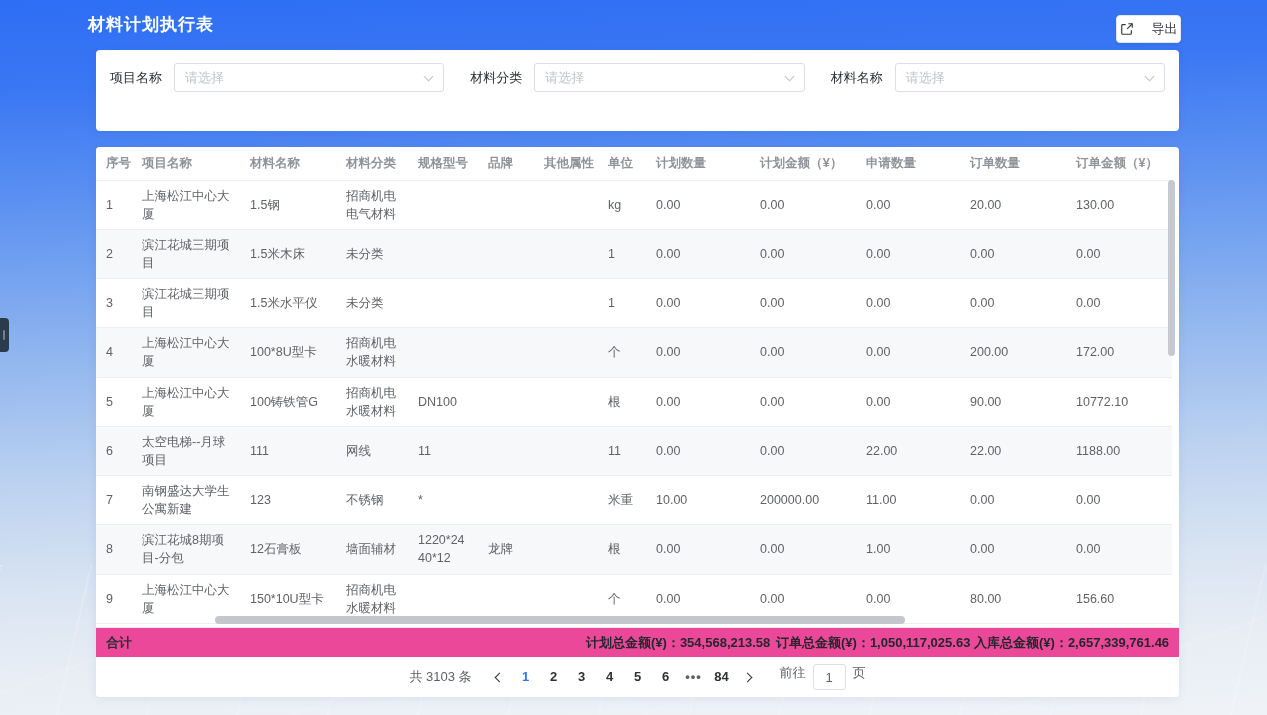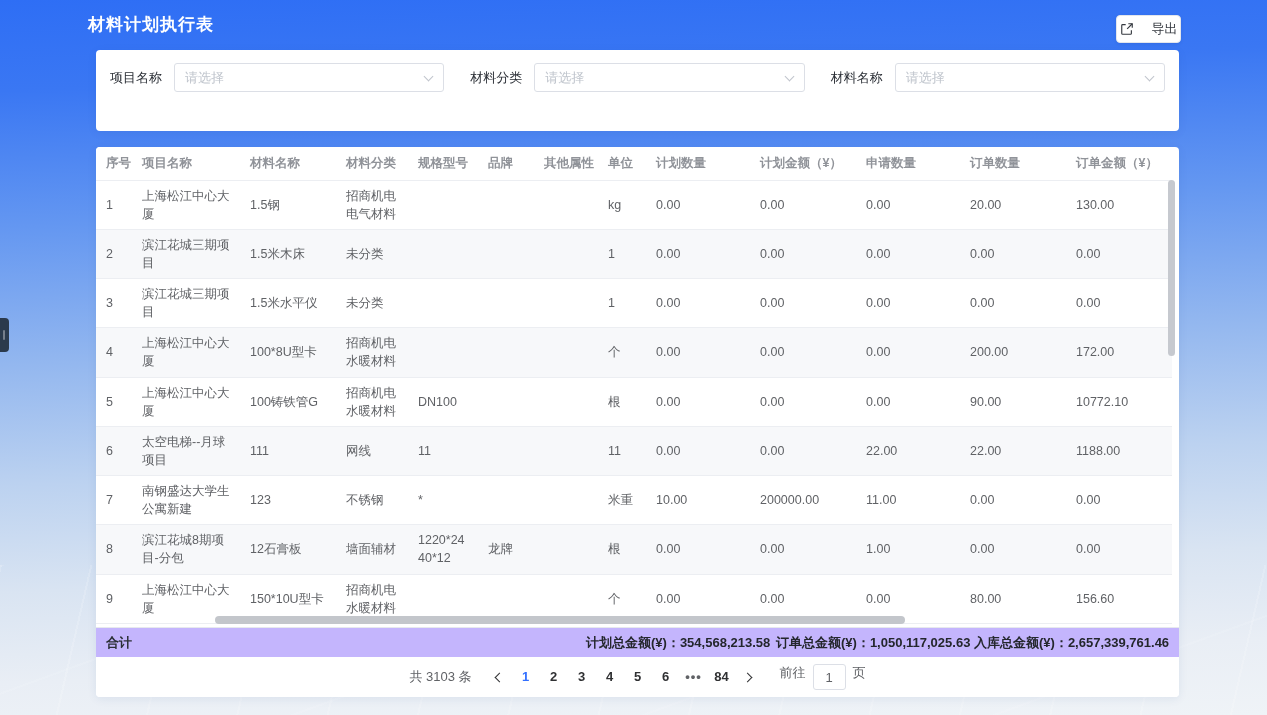--- a/index.html
+++ b/index.html
@@ -74,21 +74,21 @@
   .v-scrollbar {
     position:absolute; right:4px; top:33px; width:7px; height:176px;
     background:#c6c9cf; border-radius:4px; cursor:pointer;
   }
   .h-scrollbar {
     position:absolute; left:119px; top:469px; width:690px; height:8px;
     background:#c3c6cb; border-radius:4px; cursor:pointer;
   }
   
   .summary-row {
-    position:relative; height:30px; background:#c4b5fd; border-top:1px solid #e6e9ee;
+    position:relative; height:30px; background:#ec4899; border-top:1px solid #e6e9ee;
     display:flex; align-items:center; font-size:13px;
   }
   .summary-title { position:absolute; left:10px; font-weight:bold; color:#2b2f36; }
   .summary-item { position:absolute; font-weight:bold; color:#24272d; white-space:nowrap; }
   .summary-item:nth-of-type(2) { left:490px; }
   .summary-item:nth-of-type(3) { left:680px; }
   .summary-item:nth-of-type(4) { left:878px; }
   
   .pagination {
     flex:1; display:flex; align-items:center; justify-content:center;
@@ -169,21 +169,21 @@
         <tr>
             <th style="width: 36px;">序号</th>
             <th style="width: 108px;">项目名称</th>
             <th style="width: 96px;">材料名称</th>
             <th style="width: 72px;">材料分类</th>
             <th style="width: 70px;">规格型号</th>
             <th style="width: 56px;">品牌</th>
             <th style="width: 64px;">其他属性</th>
             <th style="width: 48px;">单位</th>
             <th style="width: 104px;">计划数量</th>
-            <th style="width: 106px;">计划金额（¥）</th>
+            <th style="width: 106px; font-family: Liberation Mono, monospace;">计划金额（¥）</th>
             <th style="width: 104px;">申请数量</th>
             <th style="width: 106px;">订单数量</th>
             <th style="width: 106px;">订单金额（¥）</th>
           </tr>
       </thead>
       <tbody>
           <tr>
             <td>1</td>
             <td>上海松江中心大厦</td>
             <td>1.5钢</td>

